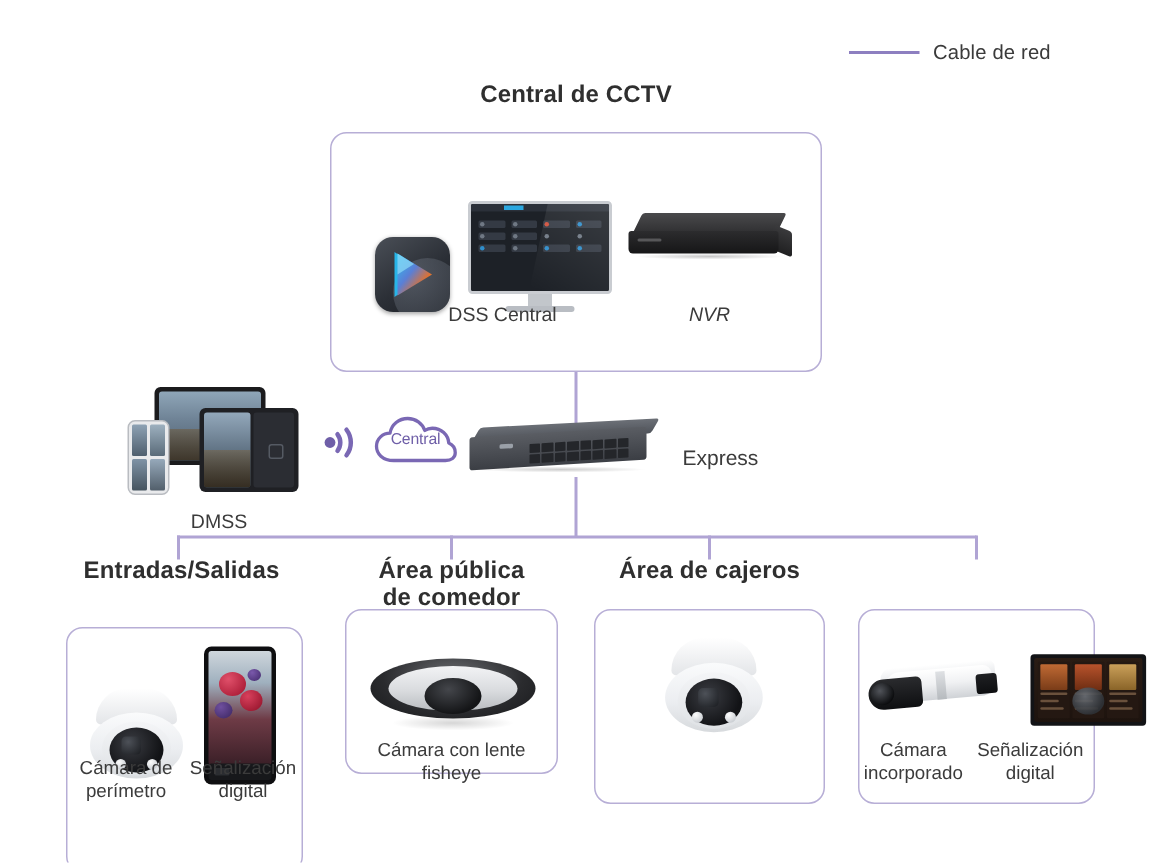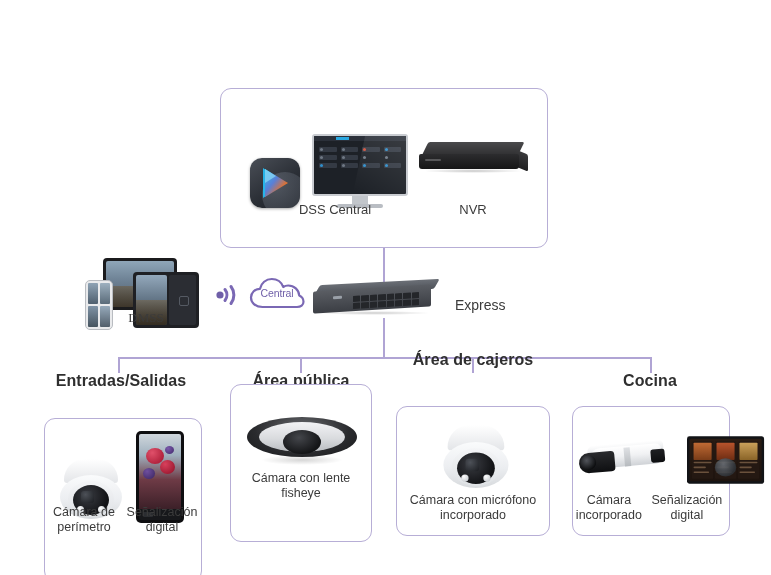--- a/index.html
+++ b/index.html
@@ -364,21 +364,26 @@
     border-radius:50%;
     background:radial-gradient(circle at 40% 32%,#6a6f76 0%,#2e3237 70%);
     opacity:.9;
   }
 </style>
 </head>
 <body>
 
 <div class="stage">
 
-
+  <div class="abs legend">
+    <span class="legend-line"></span>
+    <span class="legend-label">Cable de red</span>
+  </div>
+
+  <div class="abs heading" style="left:220px;top:55px;width:328px;">Central de CCTV</div>
 
   <div class="abs box" style="left:220px;top:88px;width:328px;height:160px;"></div>
 
   <div class="abs" style="left:250px;top:128px;width:170px;height:80px;display:flex;align-items:flex-end;gap:12px;">
     <div class="dss-tile">
       <div class="swoosh"></div>
       <div class="play"></div>
       <svg width="50" height="50" style="position:absolute;left:0;top:0;">
         <defs>
           <linearGradient id="dssg" x1="0" y1="0" x2="1" y2="1">
@@ -420,42 +425,42 @@
   <div class="abs cap" style="left:245px;top:202px;width:180px;">DSS Central</div>
 
   <div class="abs" style="left:419px;top:142px;">
     <div class="nvr">
       <div class="top"></div>
       <div class="side"></div>
       <div class="front"></div>
       <div class="shadow"></div>
     </div>
   </div>
-  <div class="abs cap" style="left:415px;top:202px;width:116px;">NVR</div>
+  <div class="abs cap" style="left:415px;top:202px;width:116px;font-style:italic;">NVR</div>
 
   <div class="abs vline" style="left:383px;top:248px;height:40px;"></div>
 
   <div class="abs" style="left:85px;top:258px;">
     <div class="dmss">
       <div class="tablet">
           <div class="vid"></div>
         </div>
       <div class="pad2">
           <div class="l"></div>
           <div class="r"></div>
         </div>
       <div class="phone">
           <span></span>
           <span></span>
           <span></span>
           <span></span>
         </div>
     </div>
   </div>
-  <div class="abs cap" style="left:90px;top:310px;width:112px;font-family:Liberation Serif, serif;">DMSS</div>
+  <div class="abs cap" style="left:90px;top:340px;width:112px;">DMSS</div>
 
   <div class="abs" style="left:214px;top:283px;">
     <svg class="signal" viewBox="0 0 26 24">
       <circle cx="6" cy="12" r="3.6" fill="#6f5fa8"></circle>
       <path d="M11 6.5 a9 9 0 0 1 0 11" stroke="#7a68b4" stroke-width="3" fill="none" stroke-linecap="round"></path>
       <path d="M17 3.5 a14 14 0 0 1 0 17" stroke="#7a68b4" stroke-width="3" fill="none" stroke-linecap="round"></path>
     </svg>
   </div>
 
   <div class="abs" style="left:248px;top:276px;">
@@ -533,53 +538,49 @@
     <div style="position:absolute;left:0;top:86px;width:100%;display:flex;">
       <div class="cap tiny" style="width:50%;">Cámara de perímetro</div>
       <div class="cap tiny" style="width:50%;">Señalización digital</div>
     </div>
   </div>
 
   <div class="abs heading" style="left:228px;top:372px;width:146px;">
     <div>Área pública</div>
     <div>de comedor</div>
   </div>
-  <div class="abs box" style="left:230px;top:384px;width:142px;height:158px;">
+  <div class="abs box" style="left:230px;top:406px;width:142px;height:110px;">
     <div style="position:absolute;left:16px;top:28px;">
       <div class="cam-fish">
         <div class="rim"></div>
           <div class="inner"></div>
           <div class="dome"></div>
         <div class="shadow"></div>
       </div>
     </div>
     <div class="cap tiny" style="position:absolute;left:0;top:86px;width:100%;">Cámara con lente fisheye</div>
   </div>
 
-  <div class="abs heading" style="left:399px;top:351px;width:148px;">
+  <div class="abs heading" style="left:399px;top:372px;width:148px;">
     <div>Área de cajeros</div>
   </div>
   <div class="abs box" style="left:396px;top:406px;width:154px;height:130px;">
     <div style="position:absolute;left:38px;top:16px;">
       <div class="cam-turret" style="transform:scale(1.05);transform-origin:top left;">
         <div class="base"></div>
           <div class="ring"></div>
           <div class="lensring"></div>
         <div class="lens"></div>
           <div class="glass"></div>
         <div class="ir a"></div>
           <div class="ir b"></div>
       </div>
     </div>
-    <div class="cap tiny" style="position:absolute;left:0;top:86px;width:100%;">Cámara con micrófono incorporado</div>
-  </div>
-
-  <div class="abs heading" style="left:577px;top:372px;width:146px;">
-    <div>Cocina</div>
-  </div>
+  </div>
+
   <div class="abs box" style="left:572px;top:406px;width:158px;height:130px;">
     <div style="position:absolute;left:6px;top:24px;display:flex;align-items:center;gap:2px;">
       <div class="cam-bullet" style="transform:scale(.78);transform-origin:left center;">
         <div class="sun"></div>
           <div class="shell"></div>
           <div class="band"></div>
         <div class="tail"></div>
           <div class="lenshood"></div>
           <div class="lens"></div>
       </div>

